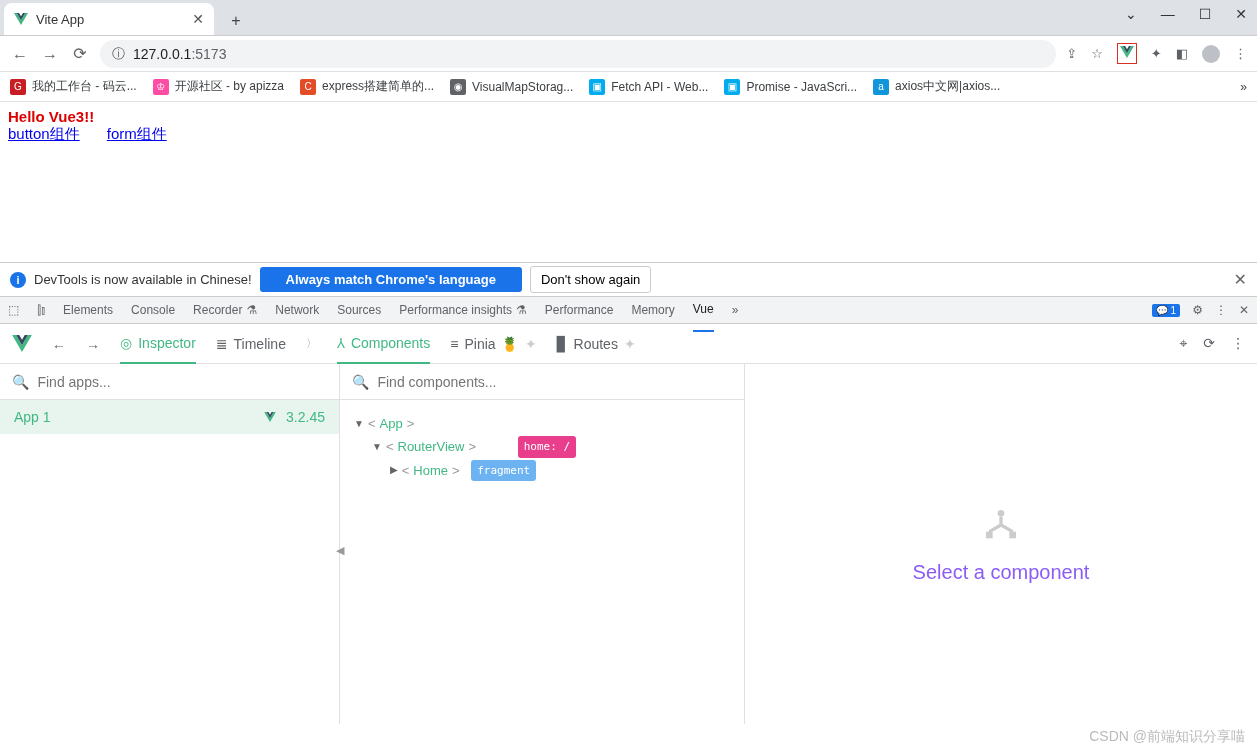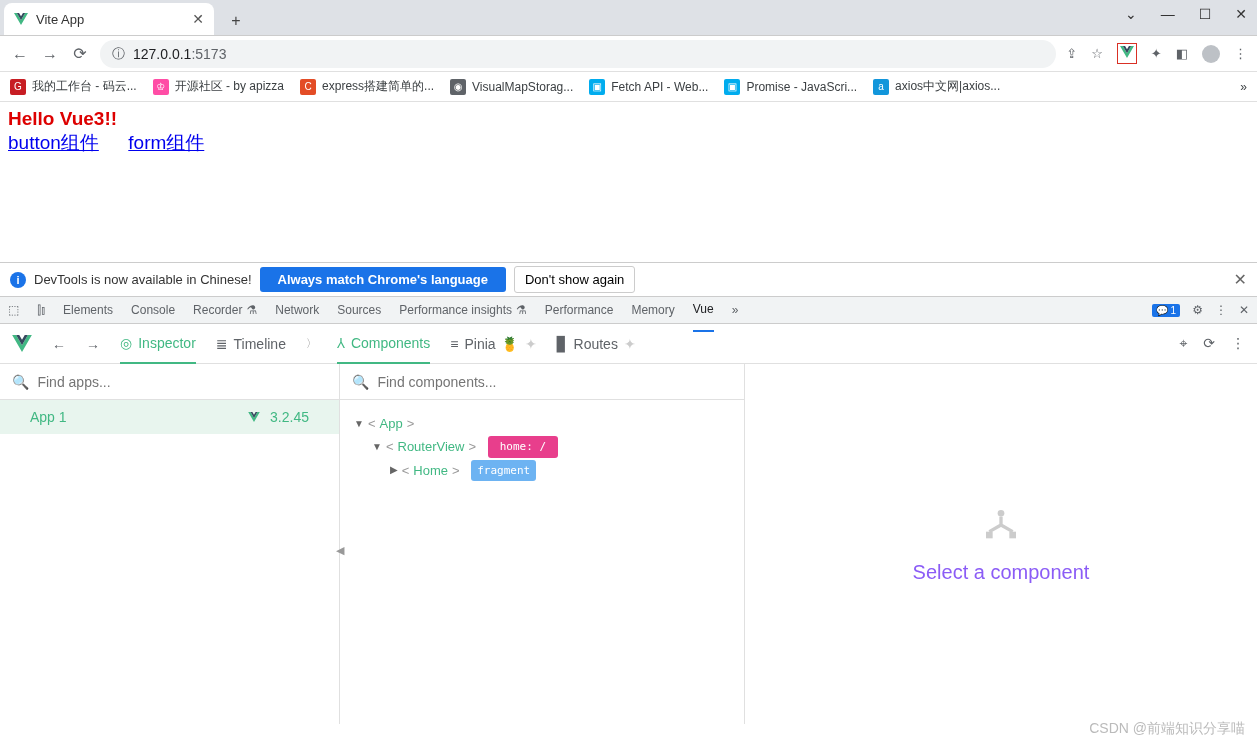--- a/index.html
+++ b/index.html
@@ -21,28 +21,28 @@
 .addr-bar .url { color: #202124; font-size: 14px; }
 .addr-right { display: flex; align-items: center; gap: 14px; color: #5f6368; }
 .ext-highlight { border: 1px solid #d93025; padding: 2px; }
 
 
 .bookmarks { height: 30px; display: flex; align-items: center; padding: 0 10px; gap: 16px; border-bottom: 1px solid #e0e0e0; font-size: 12px; color: #3c4043; }
 .bookmark { display: flex; align-items: center; gap: 6px; white-space: nowrap; }
 .bm-icon { width: 16px; height: 16px; border-radius: 2px; display: inline-flex; align-items: center; justify-content: center; font-size: 10px; color: #fff; }
 
 
-.page { height: 160px; padding: 6px 8px; font-family: monospace; font-size: 19px; }
+.page { height: 160px; padding: 6px 8px; font-family: monospace; font-size: 15px; }
 .page .hello { color: #d00; font-weight: bold; }
 .page a { color: #00e; text-decoration: underline; margin-right: 18px; font-family: -apple-system, Arial, sans-serif; }
 
 
 .dt-notice { height: 34px; border-top: 1px solid #ccc; display: flex; align-items: center; padding: 0 10px; gap: 8px; font-size: 13px; }
 .dt-notice .info-icon { width: 16px; height: 16px; background: #1a73e8; border-radius: 50%; color: #fff; display: flex; align-items: center; justify-content: center; font-size: 11px; font-weight: bold; }
-.dt-btn-primary { background: #1a73e8; color: #fff; border: none; padding: 5px 18px; border-radius: 3px; font-weight: bold; font-size: 13px; }
+.dt-btn-primary { background: #1a73e8; color: #fff; border: none; padding: 5px 26px; border-radius: 3px; font-weight: bold; font-size: 13px; }
 .dt-btn-secondary { background: #fff; border: 1px solid #ccc; padding: 5px 10px; border-radius: 3px; font-size: 13px; }
 .dt-notice .close { margin-left: auto; font-size: 16px; color: #666; }
 
 
 .dt-tabs { height: 28px; border-top: 1px solid #ccc; border-bottom: 1px solid #ccc; display: flex; align-items: center; padding: 0 8px; gap: 18px; font-size: 12px; color: #5f6368; background: #f1f3f4; }
 .dt-tabs .tab-item { display: flex; align-items: center; gap: 4px; }
 .dt-tabs .tab-item.active { color: #202124; border-bottom: 2px solid #1a73e8; height: 44px; }
 .dt-tabs-right { margin-left: auto; display: flex; align-items: center; gap: 12px; }
 .msg-badge { background: #1a73e8; color: #fff; font-size: 10px; padding: 1px 4px; border-radius: 2px; display: flex; align-items: center; gap: 2px; }
 
@@ -53,39 +53,39 @@
 .vdt-tab.comp-active { color: #41b883; border-bottom: 2px solid #41b883; }
 .vdt-toolbar-right { margin-left: auto; display: flex; gap: 16px; color: #5f6368; }
 .chev { color: #999; font-size: 11px; }
 
 
 .vdt-body { display: flex; height: 360px; }
 .vdt-left { width: 340px; border-right: 1px solid #e0e0e0; }
 .vdt-mid { width: 405px; border-right: 1px solid #e0e0e0; position: relative; }
 .vdt-right { flex: 1; display: flex; flex-direction: column; align-items: center; justify-content: center; color: #999; }
 .search-row { height: 36px; border-bottom: 1px solid #e0e0e0; display: flex; align-items: center; padding: 0 12px; gap: 8px; color: #999; font-size: 14px; }
-.app-row { height: 34px; display: flex; align-items: center; padding: 0 30px; background: #e8f5ee; color: #41b883; font-size: 14px; justify-content: space-between; }
+.app-row { height: 34px; display: flex; align-items: center; padding: 0 14px; background: #e8f5ee; color: #41b883; font-size: 14px; justify-content: space-between; }
 .app-version { display: flex; align-items: center; gap: 10px; }
 
 
 .tree { padding: 12px 14px; font-family: Menlo, monospace; font-size: 13px; line-height: 1.8; }
 .tree .node { display: flex; align-items: center; gap: 4px; }
 .tree .caret { color: #666; font-size: 10px; }
 .tree .tag { color: #41b883; }
 .tree .angle { color: #999; }
-.badge-pink { background: #e83e8c; color: #fff; padding: 1px 12px; border-radius: 3px; font-size: 11px; font-family: monospace; }
+.badge-pink { background: #e83e8c; color: #fff; padding: 1px 6px; border-radius: 3px; font-size: 11px; font-family: monospace; margin-left: 30px; }
 .badge-blue { background: #6db3f2; color: #fff; padding: 1px 6px; border-radius: 3px; font-size: 11px; font-family: monospace; }
 .indent1 { padding-left: 18px; }
 .indent2 { padding-left: 36px; }
 .mid-handle { position: absolute; left: -4px; top: 50%; font-size: 11px; color: #999; }
 
 .select-prompt { font-size: 20px; color: #8b5cf6; }
 .tree-icon-big { color: #ccc; margin-bottom: 16px; }
 
-.watermark { position: absolute; bottom: 8px; right: 12px; color: #bbb; font-size: 14px; }
+.watermark { position: absolute; bottom: 0; right: 12px; color: #bbb; font-size: 14px; }
 
 svg.vue-logo path.outer { fill: #41b883; }
 svg.vue-logo path.inner { fill: #35495e; }
 </style>
 </head>
 <body>
 
 <div class="win-controls">
   <span>⌄</span>
   <span>―</span>

